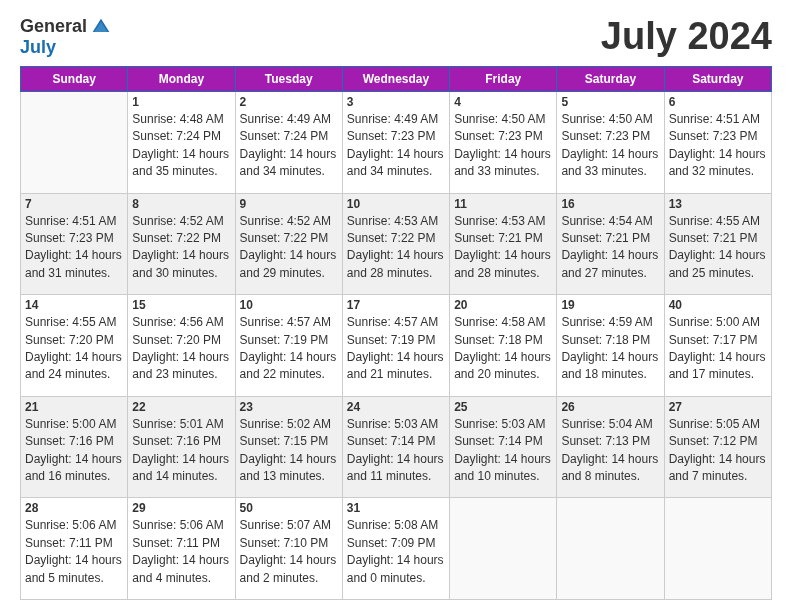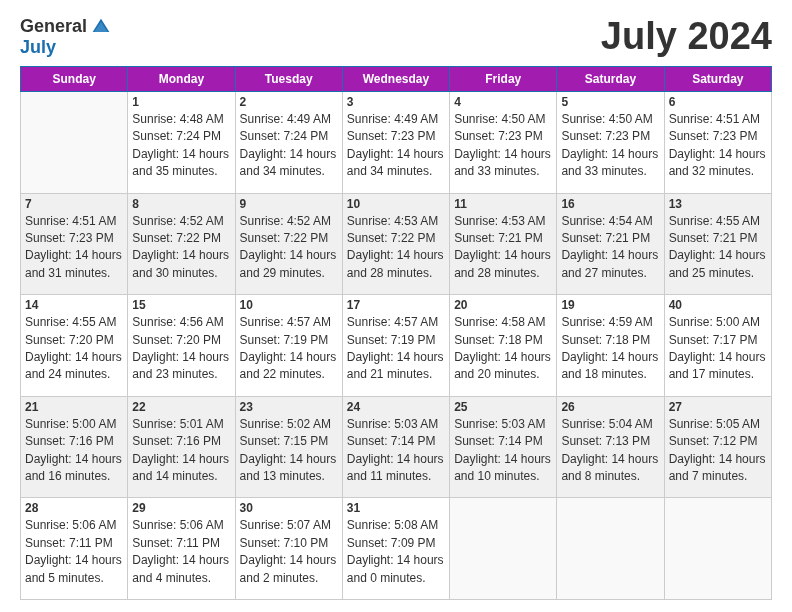--- a/index.html
+++ b/index.html
@@ -256,21 +256,21 @@
         <tr>
           <td>
             <span class="day-number">28</span>
             <div class="day-info">Sunrise: 5:06 AM<br>Sunset: 7:11 PM<br>Daylight: 14 hours<br>and 5 minutes.</div>
           </td>
           <td>
             <span class="day-number">29</span>
             <div class="day-info">Sunrise: 5:06 AM<br>Sunset: 7:11 PM<br>Daylight: 14 hours<br>and 4 minutes.</div>
           </td>
           <td>
-            <span class="day-number">30</span>
+            <span class="day-number">50</span>
             <div class="day-info">Sunrise: 5:07 AM<br>Sunset: 7:10 PM<br>Daylight: 14 hours<br>and 2 minutes.</div>
           </td>
           <td>
             <span class="day-number">31</span>
             <div class="day-info">Sunrise: 5:08 AM<br>Sunset: 7:09 PM<br>Daylight: 14 hours<br>and 0 minutes.</div>
           </td>
           <td class="empty-cell"></td>
           <td class="empty-cell"></td>
           <td class="empty-cell"></td>
         </tr>

